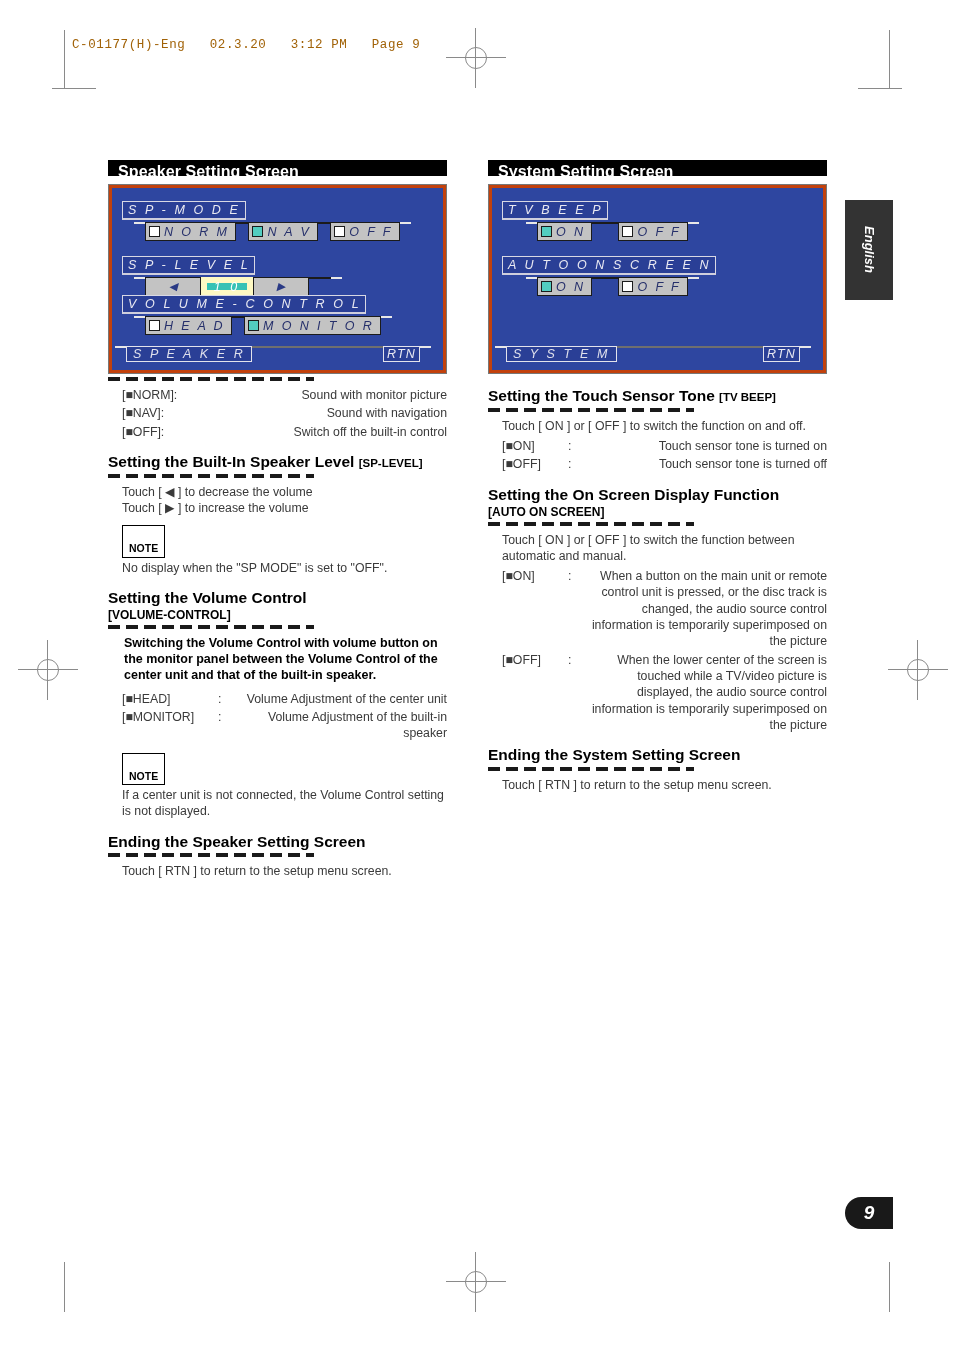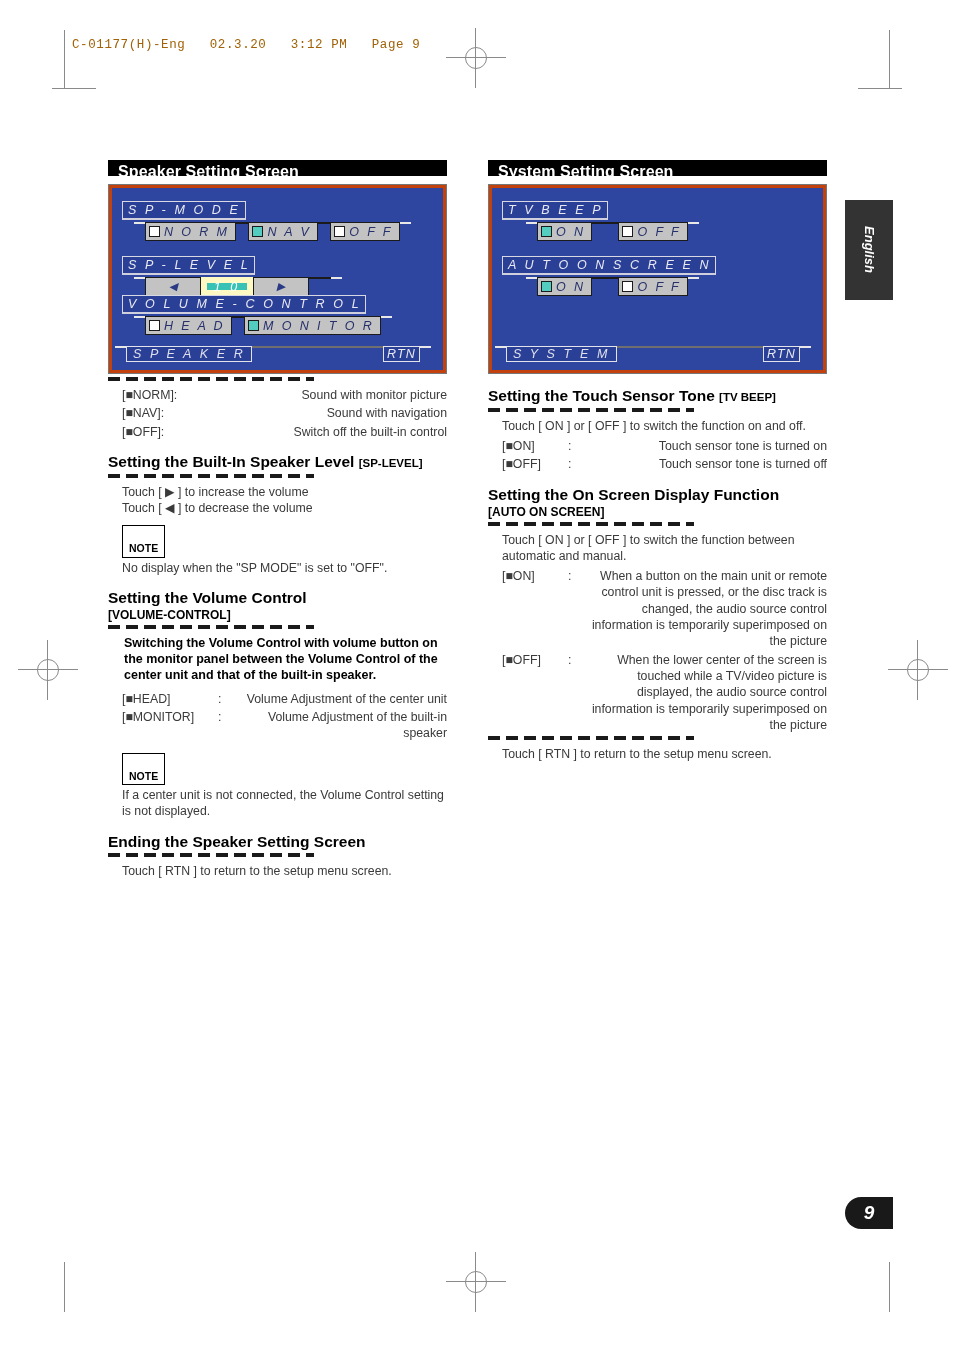--- a/index.html
+++ b/index.html
@@ -288,22 +288,22 @@
       <span class="defval">Switch off the built-in control</span>
     </div>
   </div>
 
   
   <div class="h-sec">
     <span>Setting the Built-In Speaker Level</span>
     <span class="code">[SP-LEVEL]</span>
   </div>
   <div class="dashrule"></div>
+  <div class="para">Touch [ ◀ ] to decrease the volume</div>
   <div class="para">Touch [ ▶ ] to increase the volume</div>
-  <div class="para">Touch [ ◀ ] to decrease the volume</div>
   <div class="notebox">NOTE</div>
   <div class="para">No display when the "SP MODE" is set to "OFF".</div>
 
   
   <div class="h-sec">
     <span>Setting the Volume Control</span>
   </div>
   <div class="h-sub">[VOLUME-CONTROL]</div>
   <div class="dashrule"></div>
   <div class="para b">Switching the Volume Control with volume button on the monitor panel between the Volume Control of the center unit and that of the built-in speaker.</div>
@@ -414,16 +414,19 @@
       <span class="defsep">:</span>
       <span class="defval">When a button on the main unit or remote control unit is pressed, or the disc track is changed, the audio source control information is temporarily superimposed on the picture</span>
     </div>
     <div class="defrow">
       <span class="defkey" style="width:66px;">[■OFF]</span>
       <span class="defsep">:</span>
       <span class="defval">When the lower center of the screen is touched while a TV/video picture is displayed, the audio source control information is temporarily superimposed on the picture</span>
     </div>
   </div>
 
+  <div class="h-sec">
+    <span>Ending the System Setting Screen</span>
+  </div>
   <div class="dashrule"></div>
   <div class="para">Touch [ RTN ] to return to the setup menu screen.</div>
 
 </div>
 
 </body></html>

